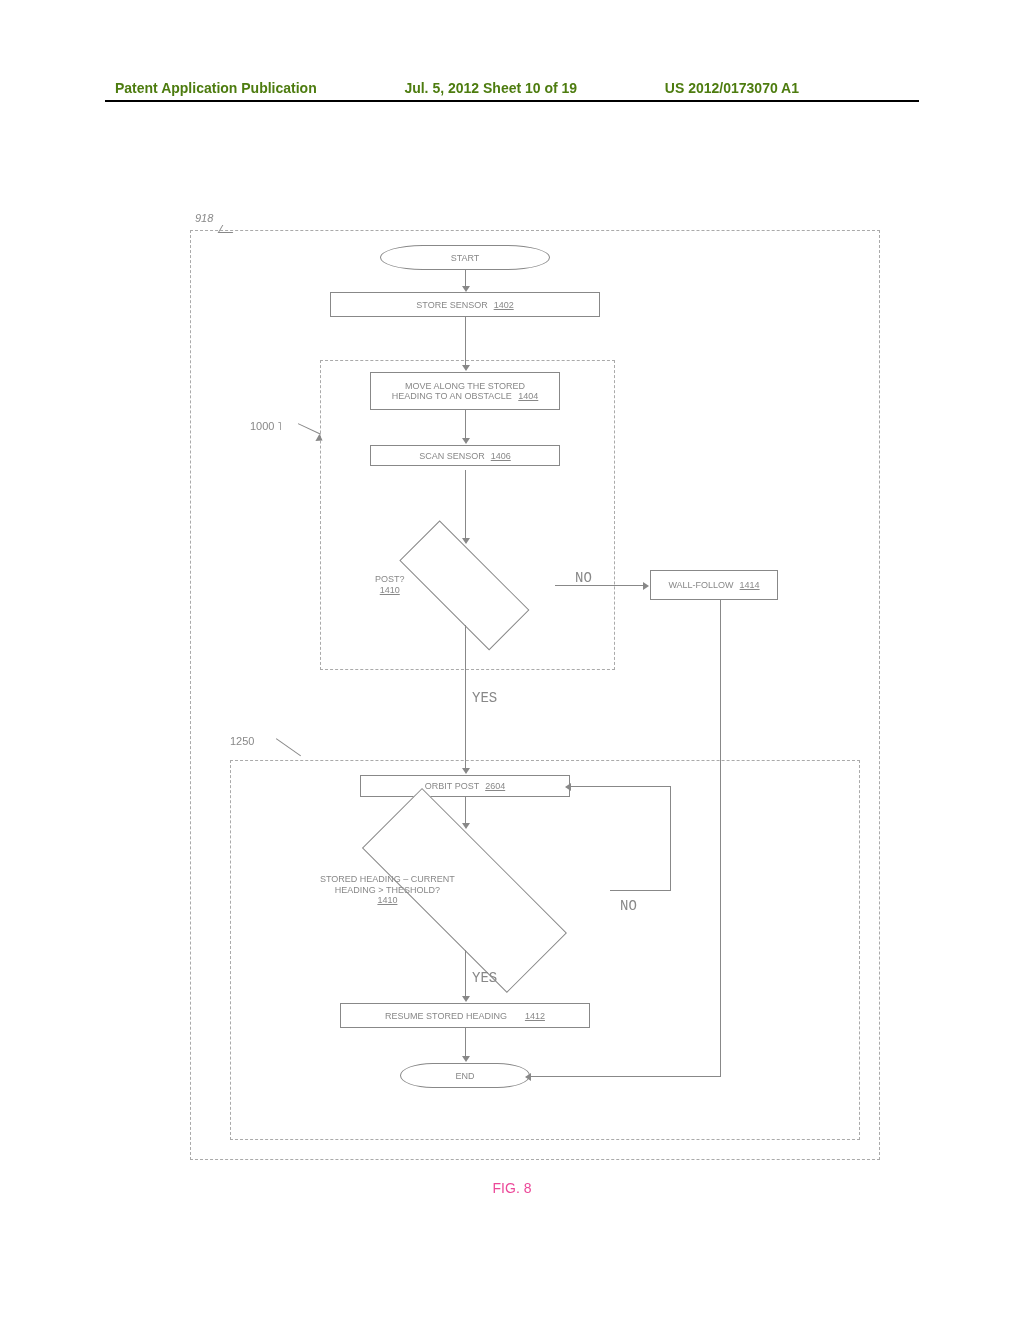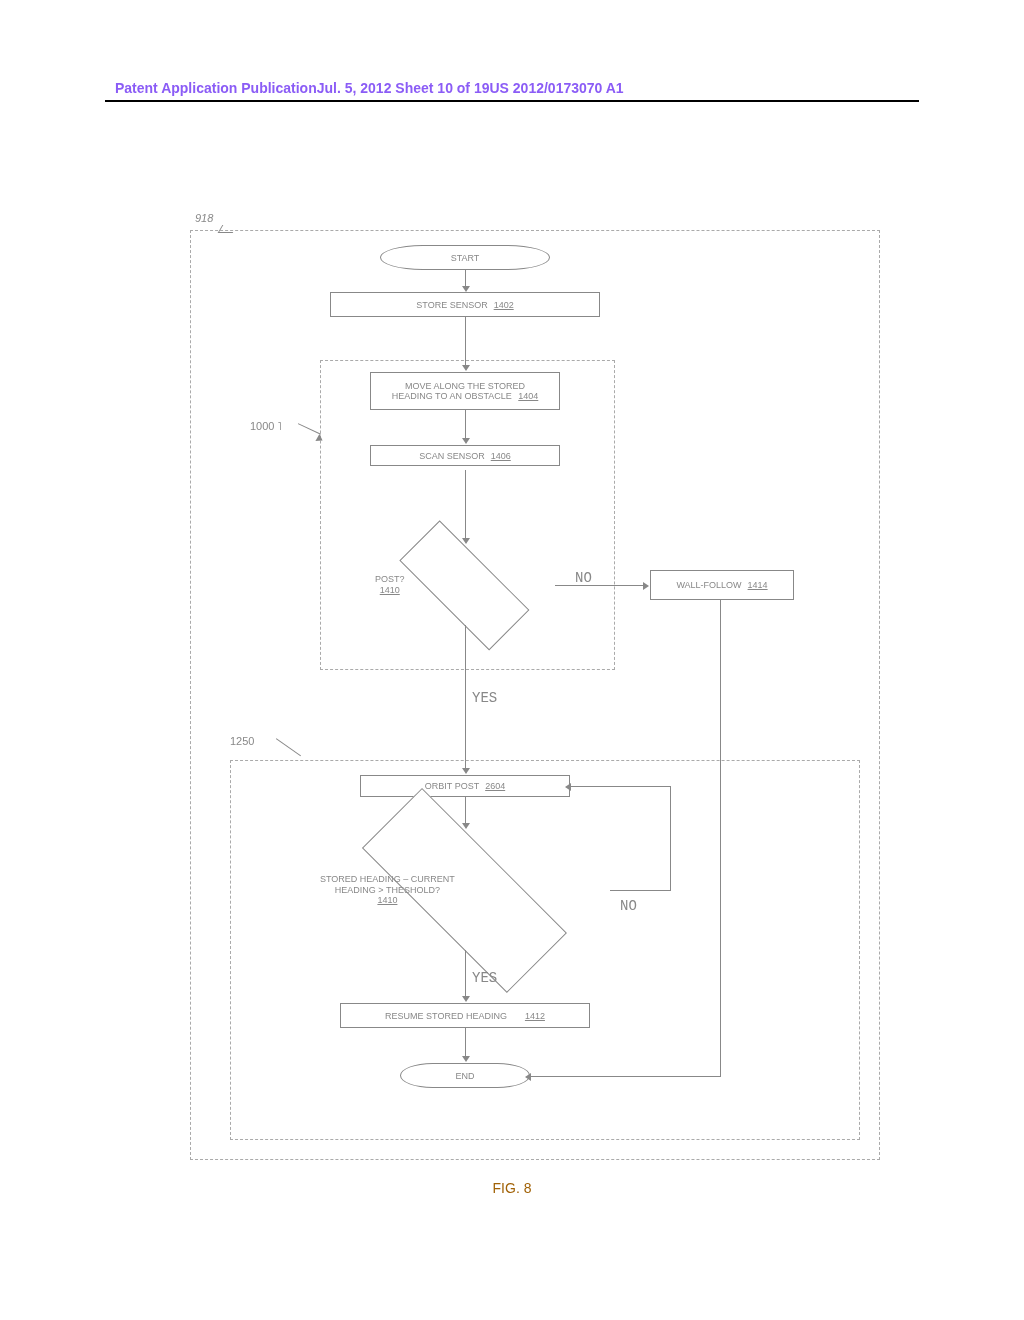--- a/index.html
+++ b/index.html
@@ -9,25 +9,25 @@
     background: #fff;
     font-family: Arial, sans-serif;
     position: relative;
   }
   .header {
     position: absolute;
     top: 80px;
     left: 0;
     width: 904px;
     display: flex;
-    justify-content: flex-start;
+    justify-content: space-between;
     padding: 0 105px 0 115px;
     font-size: 14px;
     font-weight: bold;
-    color: #8b5cf6;
+    color: #4d7c0f;
   }
   .header-line {
     position: absolute;
     top: 100px;
     left: 105px;
     width: 814px;
     border-top: 2px solid #000;
   }
   .diagram-area {
     position: absolute;
@@ -170,21 +170,21 @@
     border-top: 1px solid #888;
     transform: rotate(35deg);
   }
   .fig-caption {
     position: absolute;
     left: 0;
     width: 1024px;
     top: 1180px;
     text-align: center;
     font-size: 14px;
-    color: #a16207;
+    color: #ec4899;
   }
   .flowline {
     position: absolute;
     background: #888;
   }
   .v-line { width: 1px; }
   .h-line { height: 1px; }
   .arrow-down {
     position: absolute;
     width: 0; height: 0;
@@ -271,21 +271,21 @@
     <div class="decision-label">
       <div>POST?</div>
       <div class="ref-num">1410</div>
     </div>
   </div>
 
   <div class="flowline h-line" style="left:365px; top:355px; width:90px;"></div>
   <div class="arrow-right" style="left:453px; top:351.5px;"></div>
   <div class="edge-label" style="left:385px; top:340px;">NO</div>
 
-  <div class="process" style="left:460px; top:340px; width:144px; height:30px; flex-direction:row; gap:6px;">
+  <div class="process" style="left:460px; top:340px; width:128px; height:30px; flex-direction:row; gap:6px;">
     <span>WALL-FOLLOW</span>
     <span class="ref-num">1414</span>
   </div>
 
   <div class="flowline v-line" style="left:275px; top:395px; height:145px;"></div>
   <div class="edge-label" style="left:282px; top:460px;">YES</div>
   <div class="arrow-down" style="left:271.5px; top:538px;"></div>
 
   <div class="inner-box-1250"></div>
 

